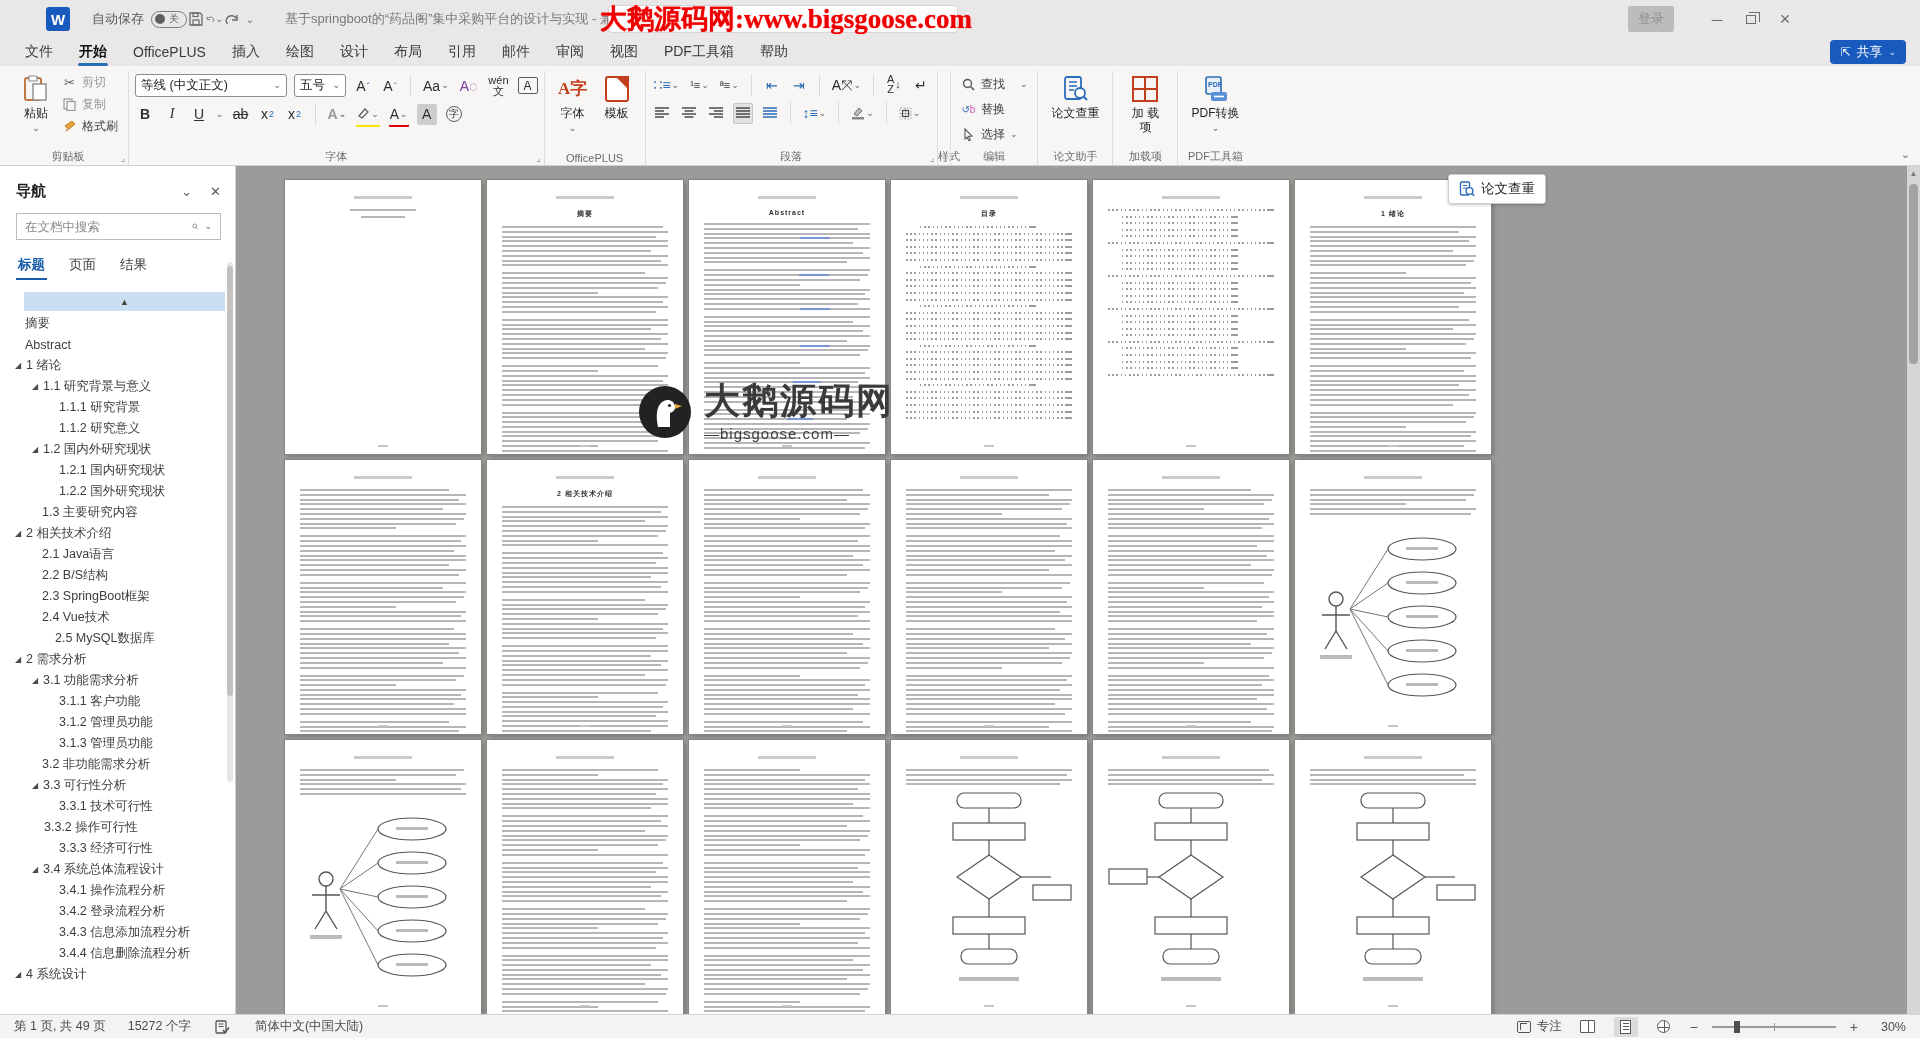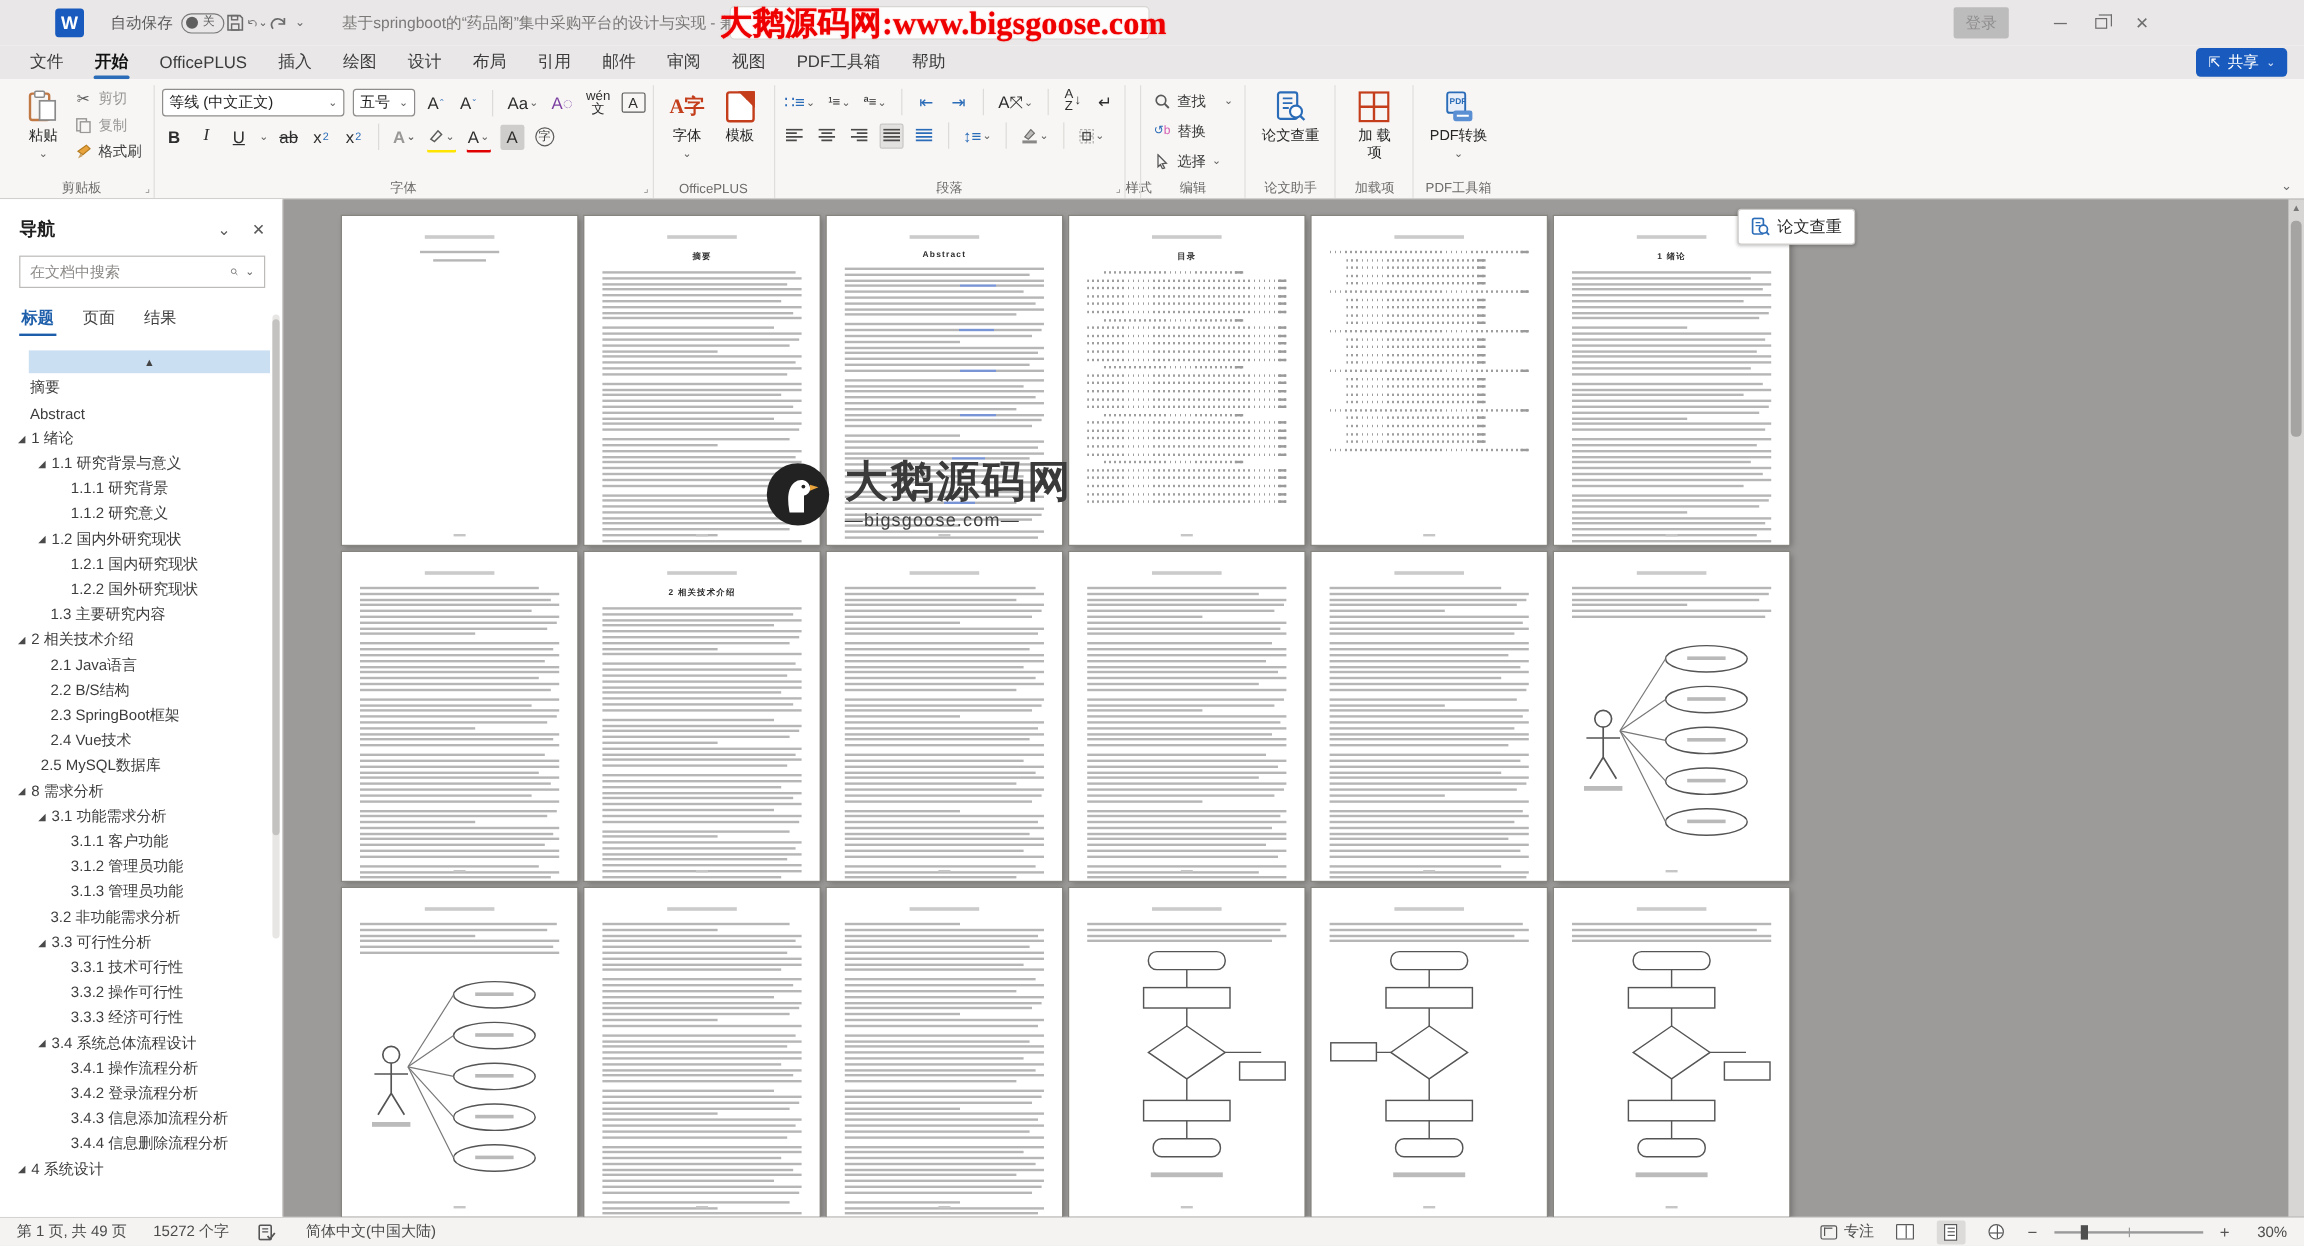--- a/index.html
+++ b/index.html
@@ -538,26 +538,26 @@
           </div>
           <div class="o-row" style="padding-left: 42px;">
             <span>2.2  B/S结构</span>
           </div>
           <div class="o-row" style="padding-left: 42px;">
             <span>2.3  SpringBoot框架</span>
           </div>
           <div class="o-row" style="padding-left: 42px;">
             <span>2.4  Vue技术</span>
           </div>
-          <div class="o-row" style="padding-left: 34px;">
+          <div class="o-row" style="padding-left: 55px;">
             <span>2.5  MySQL数据库</span>
           </div>
           <div class="o-row" style="padding-left: 12px;">
             <span class="o-arrow">◢</span>
-            <span>8 需求分析</span>
+            <span>2 需求分析</span>
           </div>
           <div class="o-row" style="padding-left: 29px;">
             <span class="o-arrow">◢</span>
             <span>3.1 功能需求分析</span>
           </div>
           <div class="o-row" style="padding-left: 59px;">
             <span>3.1.1 客户功能</span>
           </div>
           <div class="o-row" style="padding-left: 59px;">
             <span>3.1.2 管理员功能</span>
@@ -568,21 +568,21 @@
           <div class="o-row" style="padding-left: 42px;">
             <span>3.2 非功能需求分析</span>
           </div>
           <div class="o-row" style="padding-left: 29px;">
             <span class="o-arrow">◢</span>
             <span>3.3 可行性分析</span>
           </div>
           <div class="o-row" style="padding-left: 59px;">
             <span>3.3.1 技术可行性</span>
           </div>
-          <div class="o-row" style="padding-left: 59px;">
+          <div class="o-row" style="padding-left: 44px;">
             <span>3.3.2 操作可行性</span>
           </div>
           <div class="o-row" style="padding-left: 59px;">
             <span>3.3.3 经济可行性</span>
           </div>
           <div class="o-row" style="padding-left: 29px;">
             <span class="o-arrow">◢</span>
             <span>3.4 系统总体流程设计</span>
           </div>
           <div class="o-row" style="padding-left: 59px;">

